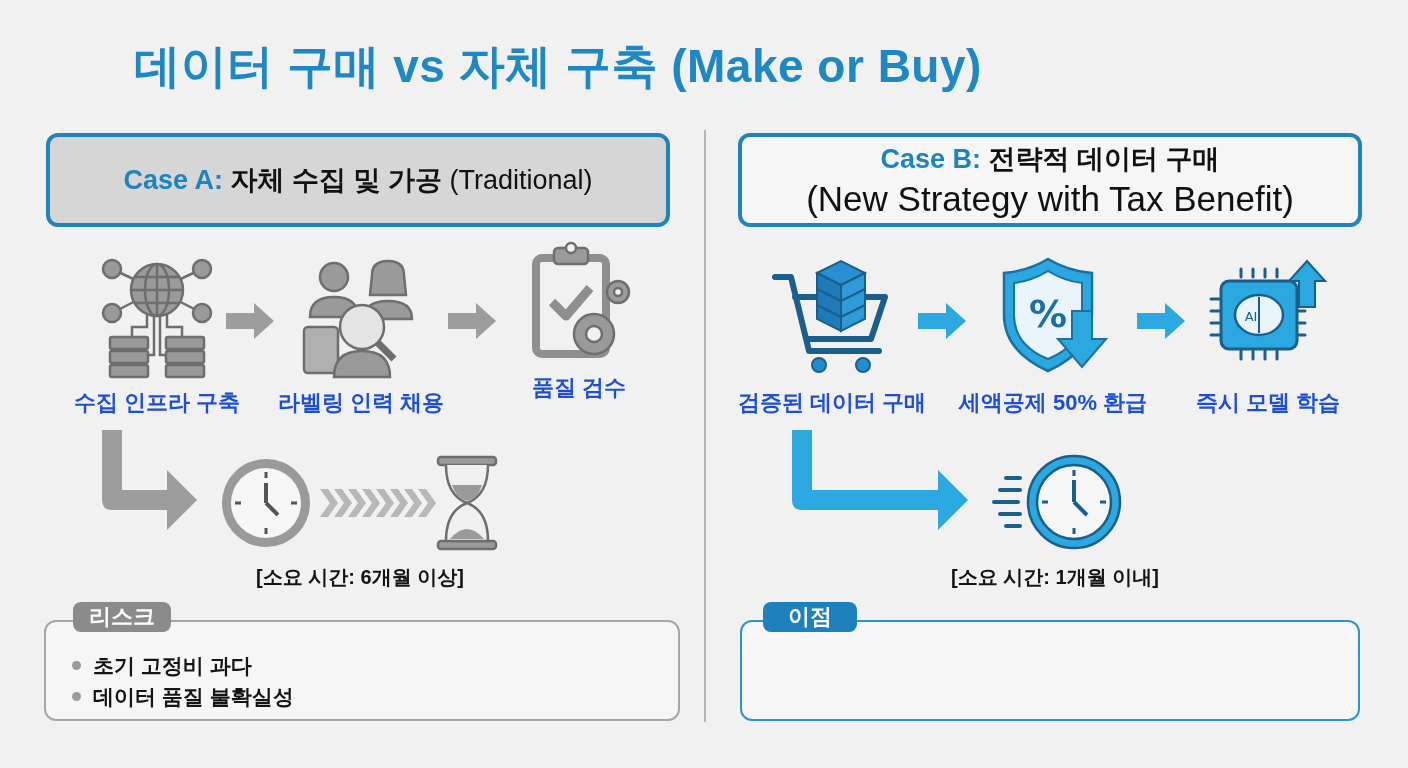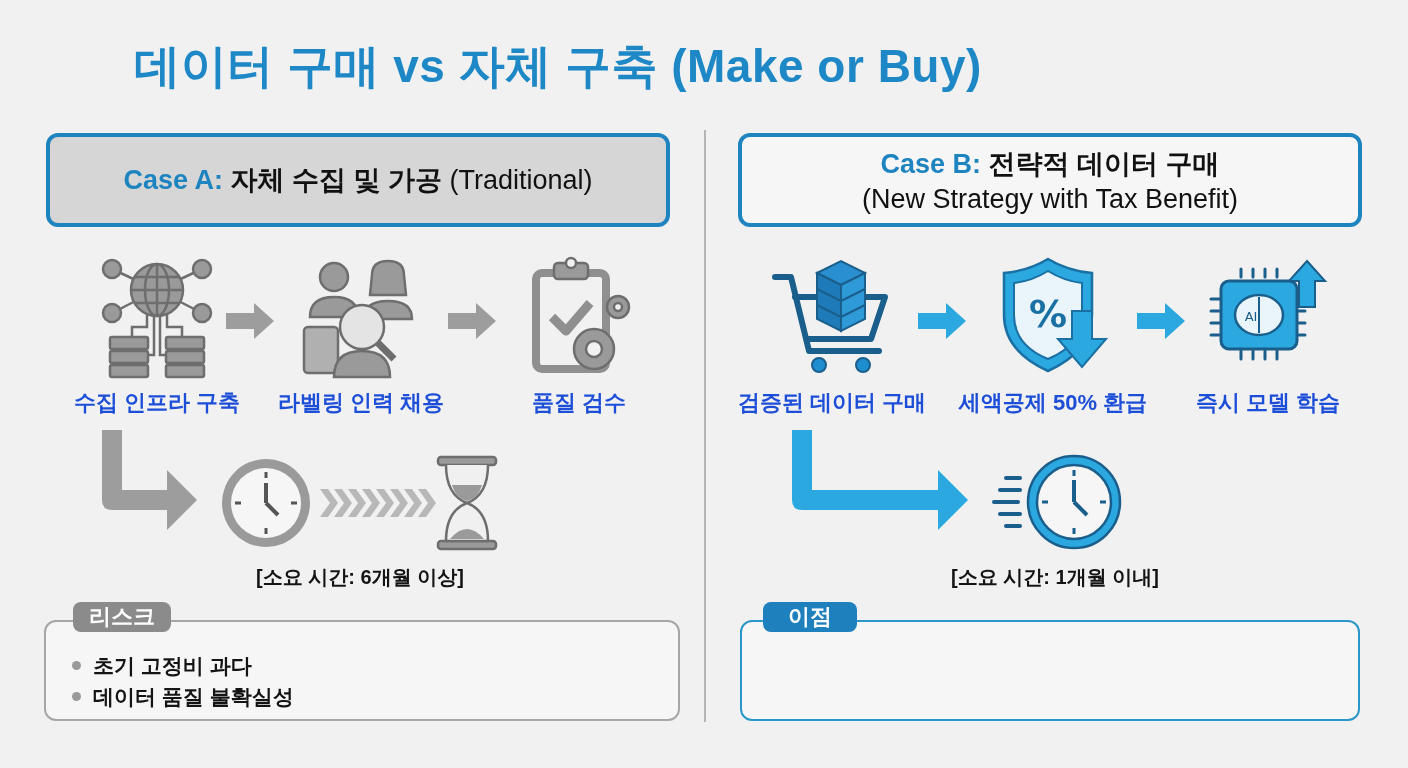--- a/index.html
+++ b/index.html
@@ -20,21 +20,21 @@
     background: #b5b5b5;
   }
   .case-header {
     position: absolute; border: 4px solid #1e84c0; border-radius: 12px;
     display: flex; flex-direction: column; align-items: center; justify-content: center;
     text-align: center;
   }
   .case-a-header { left: 46px; top: 133px; width: 624px; height: 94px; background: #d6d6d6; }
   .case-b-header { left: 738px; top: 133px; width: 624px; height: 94px; background: #f6f6f6; }
   .case-header .line1 { font-size: 27px; }
-  .case-header .line2 { font-size: 27px; margin-top: 2px; }
+  .case-header .line2 { font-size: 35px; margin-top: 2px; }
   .case-label { color: #1e84c0; font-weight: bold; }
   .case-title { font-weight: bold; color: #111; }
   .case-sub { color: #111; }
 
   .step { position: absolute; width: 200px; text-align: center; }
   .step svg { display: block; margin: 0 auto; }
   .step-label { font-size: 22px; font-weight: bold; margin-top: 8px; color: #1d4ed8; }
 
   .arrow { position: absolute; }
   .time-label {
@@ -127,21 +127,21 @@
       <line x1="82" y1="88" x2="98" y2="104" stroke-width="7"></line>
     </g>
   </svg>
   <div class="step-label">라벨링 인력 채용</div>
 </div>
 
 <svg class="arrow" style="left:448px; top:303px;" width="48" height="36" viewBox="0 0 48 36">
   <polygon points="0,10 28,10 28,0 48,18 28,36 28,26 0,26" fill="#9d9d9d"></polygon>
 </svg>
 
-<div class="step" style="left:479px; top:255px;">
+<div class="step" style="left:479px; top:240px;">
   <svg width="130" height="125" viewBox="0 0 130 125">
     <g stroke="#6e6e6e" stroke-width="2.5">
       <rect x="22" y="18" width="70" height="96" rx="6" fill="none" stroke="#8f8f8f" stroke-width="8"></rect>
       <rect x="40" y="8" width="34" height="16" rx="4" fill="#9a9a9a"></rect>
       <circle cx="57" cy="8" r="5" fill="#f1f1f1"></circle>
       <polyline points="38,62 52,76 76,48" fill="none" stroke="#8f8f8f" stroke-width="9" stroke-linejoin="round"></polyline>
       <circle cx="80" cy="94" r="20" fill="#9a9a9a"></circle>
       <circle cx="80" cy="94" r="8" fill="#f1f1f1"></circle>
       <circle cx="104" cy="52" r="11" fill="#9a9a9a"></circle>
       <circle cx="104" cy="52" r="4" fill="#f1f1f1"></circle>

